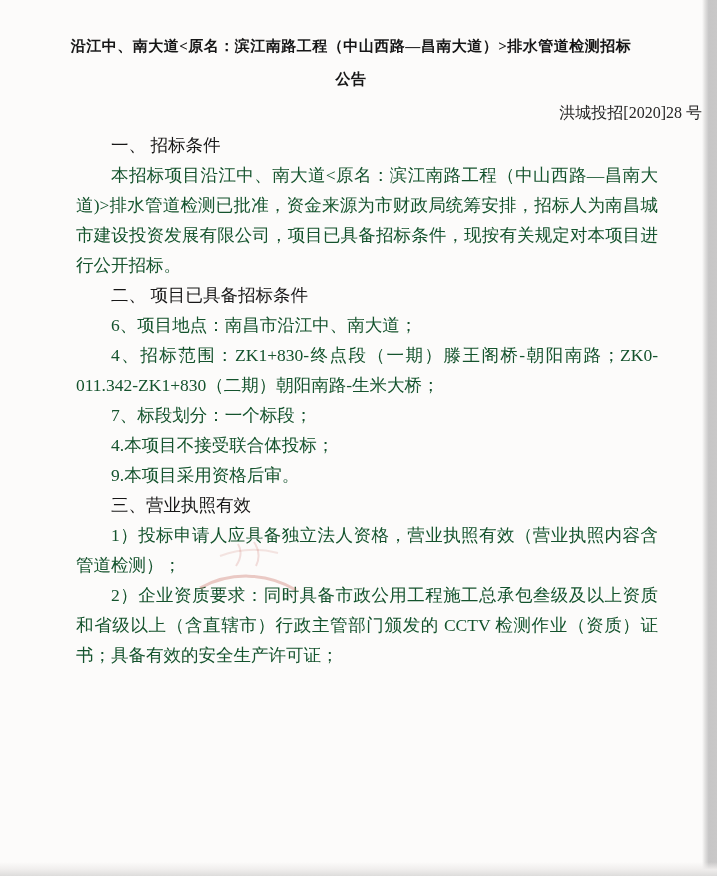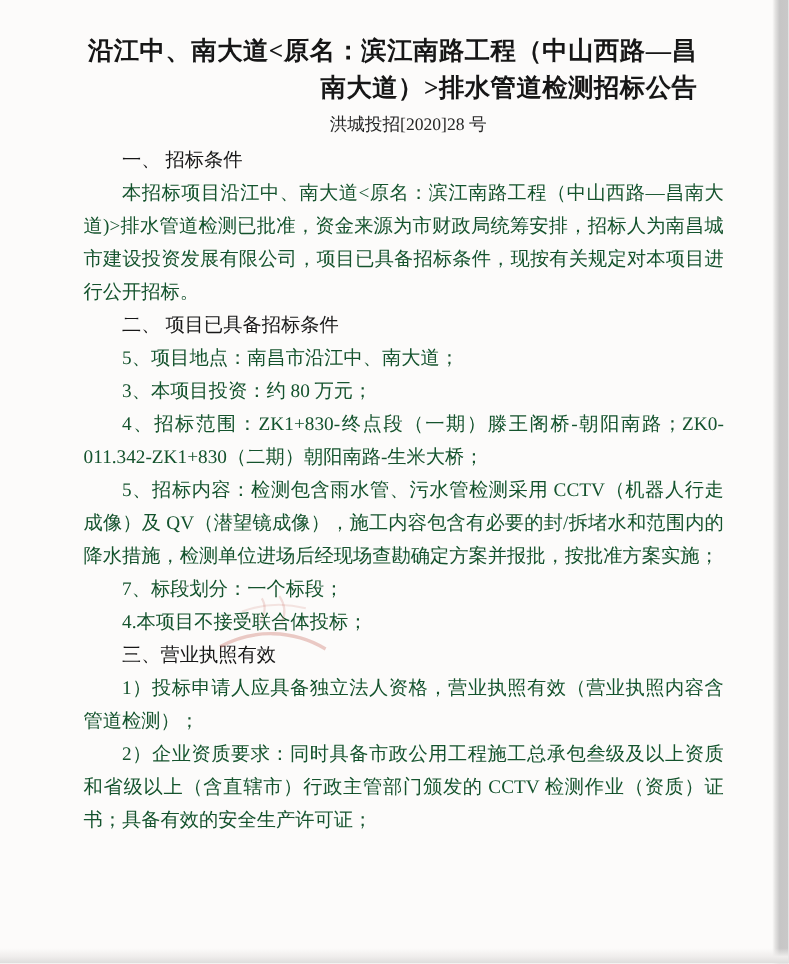--- a/index.html
+++ b/index.html
@@ -30,30 +30,30 @@
   }
   .doc {
     position: absolute;
     top: 0; left: 0;
     width: 702px;
     height: 876px;
   }
   .title {
     margin: 30px auto 0 auto;
     width: 566px;
-    text-align: right;
-    font-size: 23px;
+    text-align: center;
+    font-size: 15px;
     line-height: 33px;
     font-weight: bold;
     color: #161616;
     letter-spacing: 0.5px;
   }
   .doc-number {
     margin-top: 7px;
-    text-align: center;
+    text-align: right;
     font-size: 16px;
     color: #262626;
     padding-left: 40px;
   }
   .body-text {
     margin: 6px 0 0 76px;
     width: 582px;
     font-size: 17.5px;
     line-height: 30px;
     text-align: justify;
@@ -84,26 +84,25 @@
   <div class="title">沿江中、南大道&lt;原名：滨江南路工程（中山西路—昌南大道）&gt;排水管道检测招标公告</div>
 
   <div class="doc-number">洪城投招[2020]28 号</div>
 
   <div class="body-text">
 
     <div class="heading">一、 招标条件</div>
     <div class="para">本招标项目沿江中、南大道&lt;原名：滨江南路工程（中山西路—昌南大道)&gt;排水管道检测已批准，资金来源为市财政局统筹安排，招标人为南昌城市建设投资发展有限公司，项目已具备招标条件，现按有关规定对本项目进行公开招标。</div>
 
     <div class="heading">二、 项目已具备招标条件</div>
-    <div class="para">5、项目地点：南昌市沿江中、南大道；</div>
-    <div class="para">3、本项目投资：约 80 万元；</div>
+    <div class="para">6、项目地点：南昌市沿江中、南大道；</div>
     <div class="para">4、招标范围：ZK1+830-终点段（一期）滕王阁桥-朝阳南路；ZK0-011.342-ZK1+830（二期）朝阳南路-生米大桥；</div>
-    <div class="para">5、招标内容：检测包含雨水管、污水管检测采用 CCTV（机器人行走成像）及 QV（潜望镜成像），施工内容包含有必要的封/拆堵水和范围内的降水措施，检测单位进场后经现场查勘确定方案并报批，按批准方案实施；</div>
     <div class="para">7、标段划分：一个标段；</div>
     <div class="para">4.本项目不接受联合体投标；</div>
+    <div class="para">9.本项目采用资格后审。</div>
 
     <div class="heading">三、营业执照有效</div>
     <div class="para">1）投标申请人应具备独立法人资格，营业执照有效（营业执照内容含管道检测）；</div>
     <div class="para">2）企业资质要求：同时具备市政公用工程施工总承包叁级及以上资质和省级以上（含直辖市）行政主管部门颁发的 CCTV 检测作业（资质）证书；具备有效的安全生产许可证；</div>
 
   </div>
 
   <svg class="stamp" width="210" height="135" viewBox="0 0 210 135">
     <path d="M 50 90 A 96 96 0 0 1 146 92" fill="none" stroke="#c05548" stroke-width="3" opacity="0.30"></path>
     <path d="M 70 58 A 96 96 0 0 1 128 55" fill="none" stroke="#c05548" stroke-width="2" opacity="0.14"></path>

